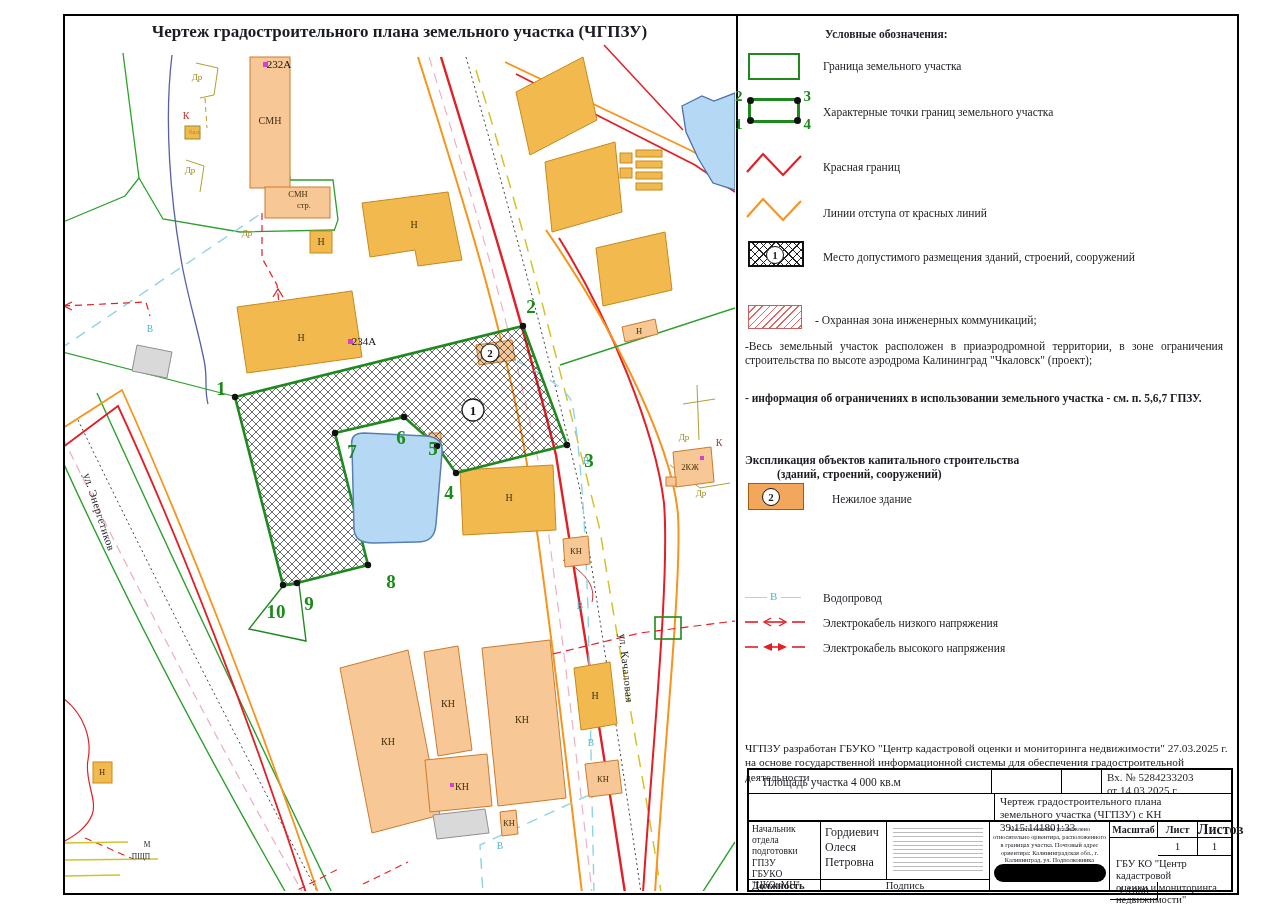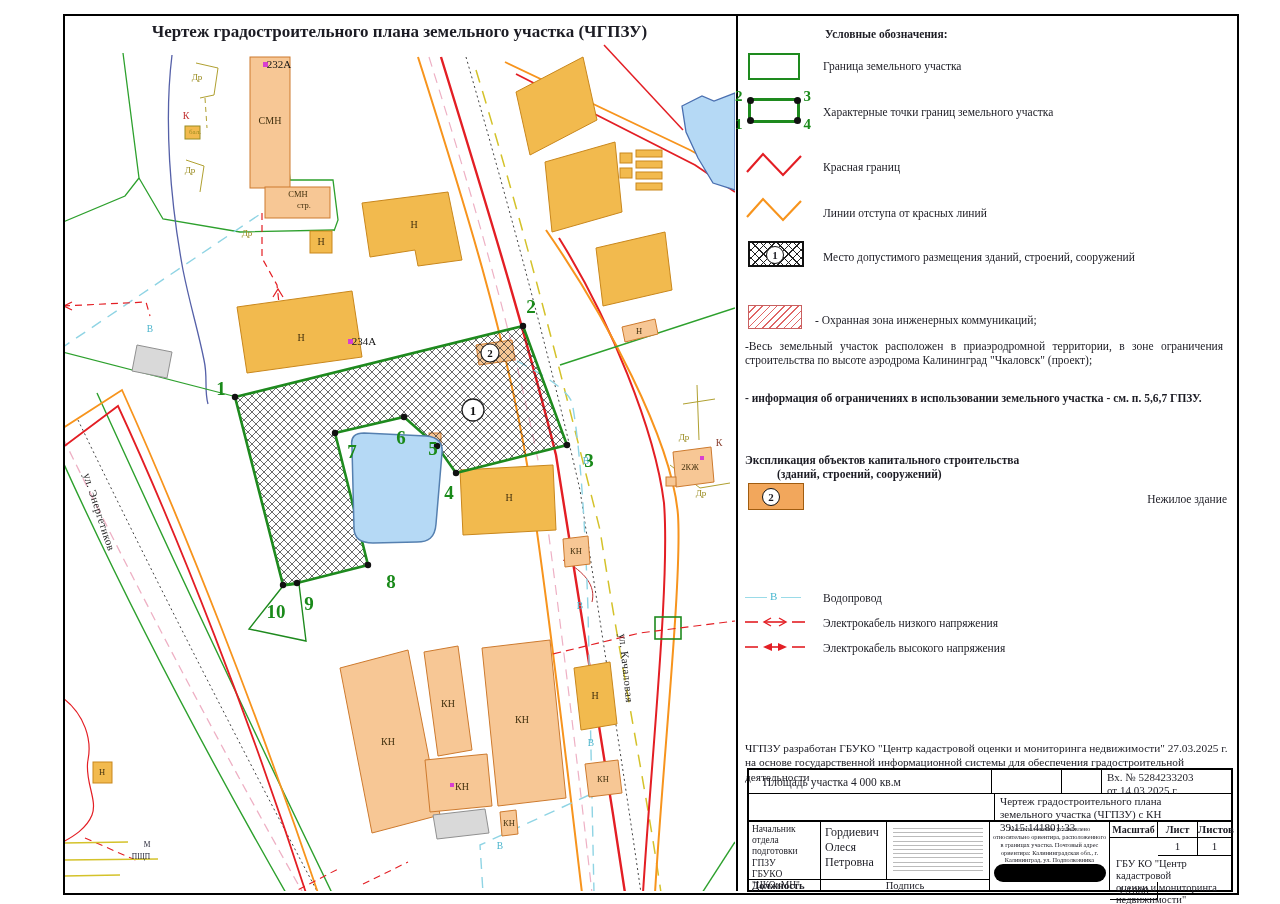--- a/index.html
+++ b/index.html
@@ -287,21 +287,21 @@
   <div class="lbl" style="left:78px;top:299px;">- Охранная зона инженерных коммуникаций;</div>
 
   <div class="lbl" style="left:8px;top:325px;width:478px;text-align:justify;">-Весь земельный участок расположен в приаэродромной территории, в зоне ограничения строительства по высоте аэродрома Калининград "Чкаловск" (проект);</div>
   <div class="lbl bold" style="left:8px;top:363px;width:478px;margin-top:14px;">- информация об ограничениях в использовании земельного участка - см. п. 5,6,7 ГПЗУ.</div>
 
   <div class="lbl bold" style="left:8px;top:439px;">Экспликация объектов капитального строительства</div>
   <div class="lbl bold" style="left:40px;top:453px;">(зданий, строений, сооружений)</div>
   <div class="sym-border expl-box" style="left:11px;top:469px;width:56px;height:27px;">
     <span class="circle-badge" style="left:13px;top:3.5px;">2</span>
   </div>
-  <div class="lbl" style="left:95px;top:478px;text-align:right;">Нежилое здание</div>
+  <div class="lbl" style="left:95px;top:478px;">Нежилое здание</div>
 
   <div class="cyan-line" style="left:8px;top:583px;width:22px;"></div>
   <span class="cyan-letter" style="left:33px;top:576px;">В</span>
   <div class="cyan-line" style="left:44px;top:583px;width:20px;"></div>
   <div class="lbl" style="left:86px;top:577px;">Водопровод</div>
 
   <svg width="62" height="14" style="position:absolute;left:8px;top:601px;">
     <line x1="0" y1="7" x2="13" y2="7" stroke="#e31e24" stroke-width="1.6"></line>
     <line x1="20" y1="7" x2="40" y2="7" stroke="#e31e24" stroke-width="1.6"></line>
     <path d="M26,3 L19,7 L26,11 M34,3 L41,7 L34,11" fill="none" stroke="#e31e24" stroke-width="1.4"></path>
@@ -341,19 +341,19 @@
 Петровна</div>
 <div class="cell" style="left:887px;top:822px;width:103px;height:58px;border:1px solid #000;border-top:none;border-left:none;">
   <div class="stamp-lines"></div>
 </div>
 <div class="cell" style="left:821px;top:880px;width:169px;height:12px;border:1px solid #000;border-top:none;border-left:none;border-bottom-width:2px;font-size:10.5px;line-height:11px;text-align:center;">Подпись</div>
 <div class="cell" style="left:990px;top:822px;width:120px;height:70px;border:1px solid #000;border-top:none;border-left:none;border-bottom-width:2px;font-size:6.3px;line-height:1.25;text-align:center;padding:3px 2px 0 2px;">Местоположение установлено относительно ориентира, расположенного в границах участка. Почтовый адрес ориентира: Калининградская обл., г. Калининград, ул. Подполковника Емельянова, 234.</div>
 <div class="abs" id="sig-pill"></div>
 
 <div class="cell bold" style="left:1110px;top:822px;width:48px;height:16px;border:1px solid #000;border-top:none;border-left:none;font-size:10px;line-height:15px;text-align:center;">Масштаб</div>
 <div class="cell bold" style="left:1158px;top:822px;width:40px;height:16px;border:1px solid #000;border-top:none;border-left:none;font-size:10.5px;line-height:15px;text-align:center;">Лист</div>
-<div class="cell bold" style="left:1198px;top:822px;width:35px;height:16px;border:1px solid #000;border-top:none;border-left:none;border-right-width:2px;font-size:11px;line-height:15px;text-align:center;">Листов</div>
+<div class="cell bold" style="left:1198px;top:822px;width:35px;height:16px;border:1px solid #000;border-top:none;border-left:none;border-right-width:2px;font-size:14px;line-height:15px;text-align:center;">Листов</div>
 <div class="cell" style="left:1110px;top:882px;width:48px;height:18px;border:1px solid #000;border-top:none;border-left:none;font-size:11px;line-height:16px;text-align:center;">1:1000</div>
 <div class="cell" style="left:1158px;top:838px;width:40px;height:18px;border:1px solid #000;border-top:none;border-left:none;font-size:11px;line-height:16px;text-align:center;">1</div>
 <div class="cell" style="left:1198px;top:838px;width:35px;height:18px;border:1px solid #000;border-top:none;border-left:none;border-right-width:2px;font-size:11px;line-height:16px;text-align:center;">1</div>
 <div class="cell ml" style="left:1110px;top:856px;width:123px;height:36px;border:1px solid #000;border-top:none;border-left:none;border-right-width:2px;border-bottom-width:2px;font-size:10.5px;line-height:1.15;padding:2px 0 0 6px;">ГБУ КО "Центр кадастровой
 оценки и мониторинга
 недвижимости"</div>
 
 </body></html>

